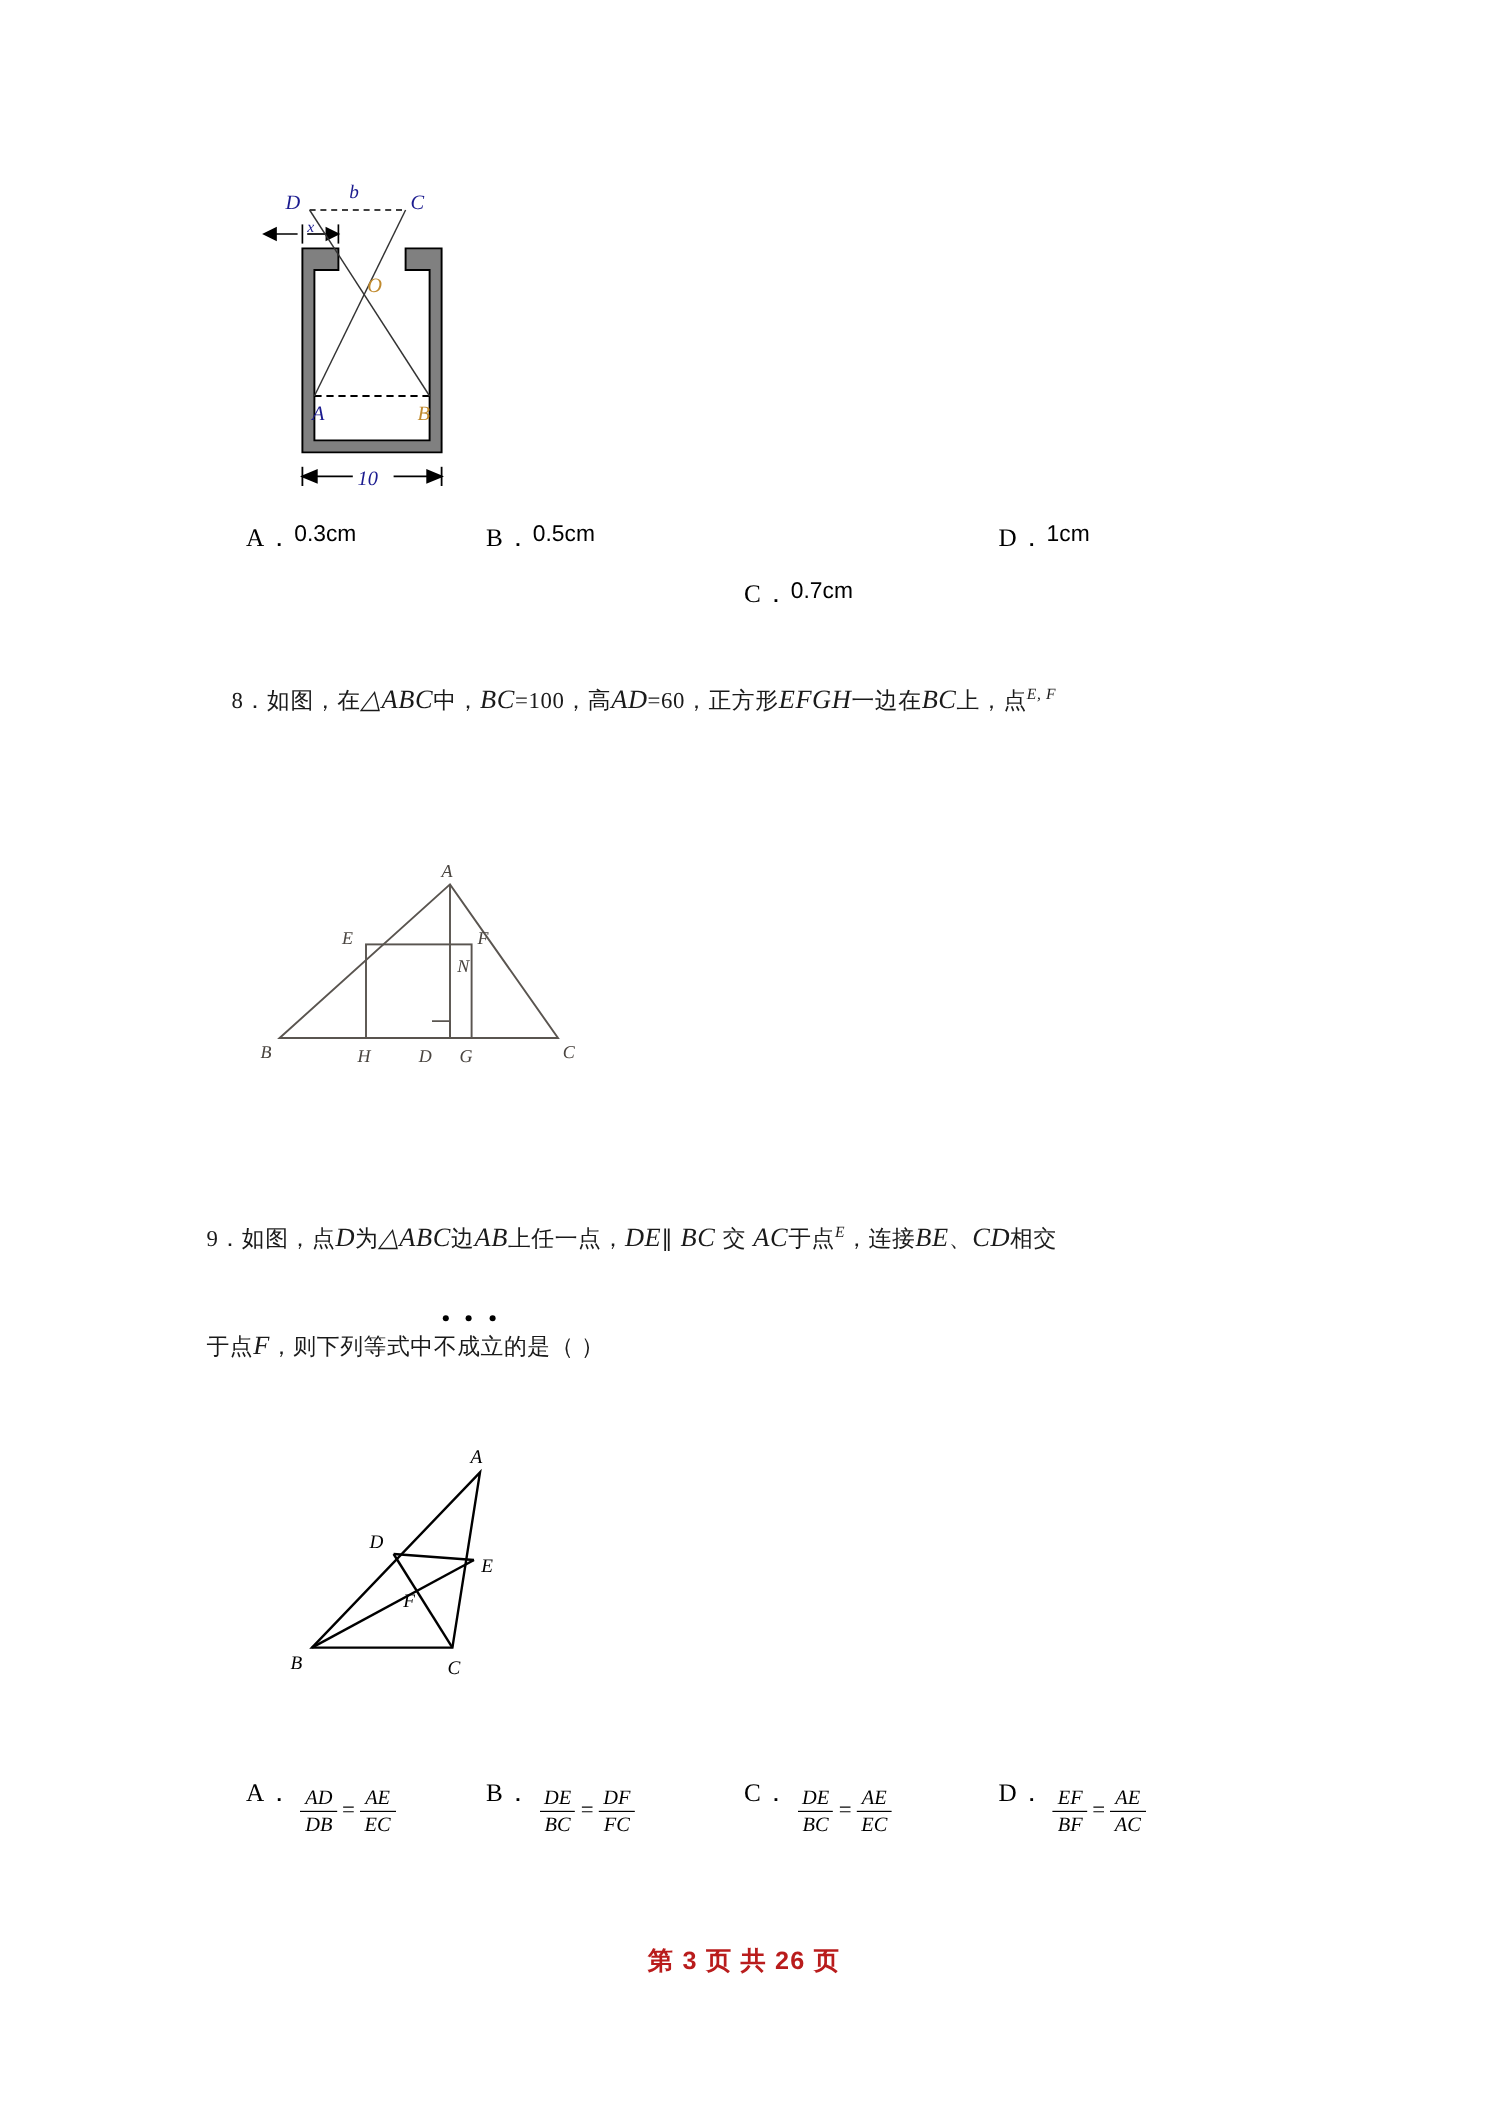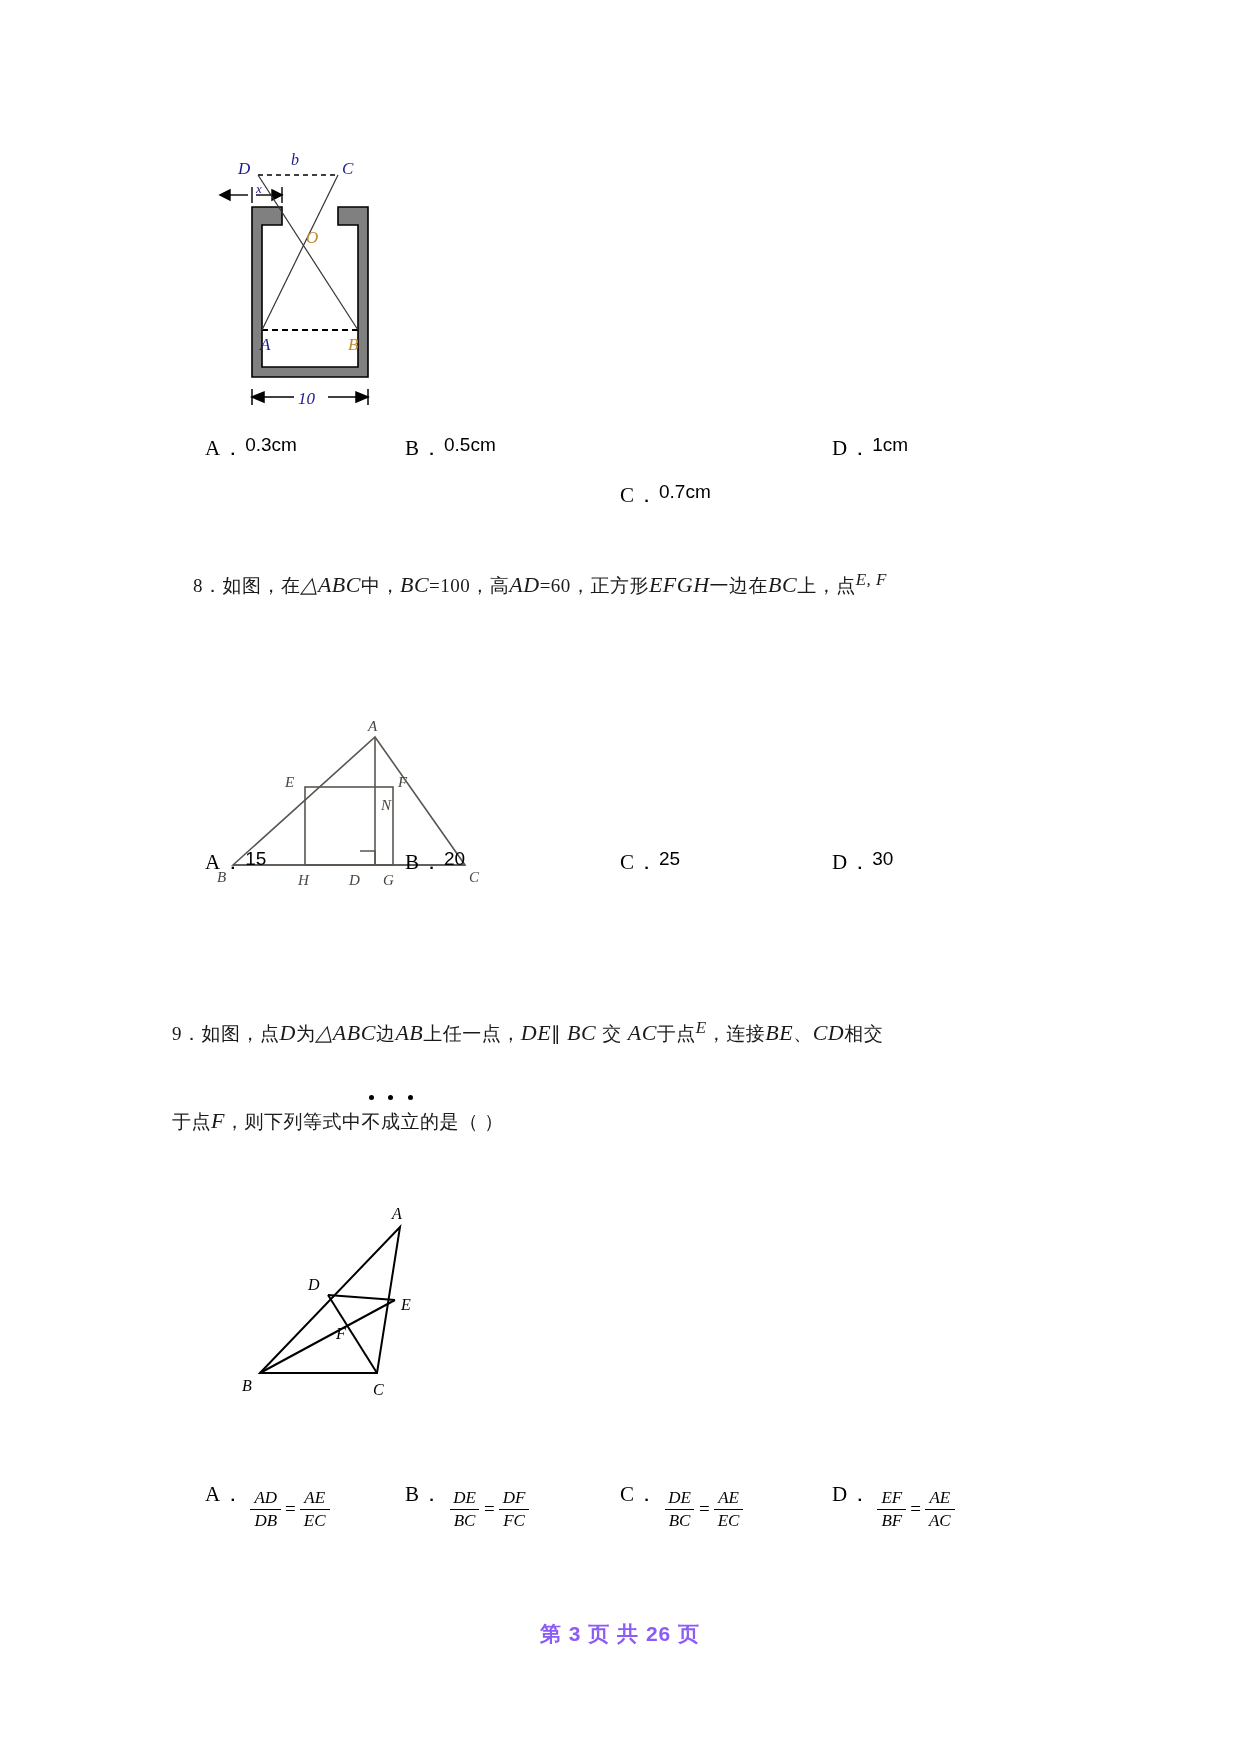--- a/index.html
+++ b/index.html
@@ -16,21 +16,21 @@
   
   .qtext {
     position:absolute;
     font-family:"Liberation Sans", sans-serif;
     font-size:19px;
     color:#1a1a1a;
     white-space:nowrap;
     letter-spacing:0.5px;
   }
   .mi { font-family:"Liberation Serif", serif; font-style:italic; font-size:22px; }
-  .mi.sm { font-size:17px; vertical-align:super; }
+  .mi.sm { font-size:13px; vertical-align:super; }
   .mn { font-family:"Liberation Serif", serif; font-size:19px; font-style:normal;}
   .sep { display:inline-block; width:6px; }
 
   
   .emph { position:relative; }
   .emph .dots {
     position:absolute; left:0; right:0; top:-16px;
     display:flex; justify-content:space-around;
   }
   .emph .dots i { display:block; width:5px; height:5px; background:#000; border-radius:50%; }
@@ -59,21 +59,21 @@
     font-family:"Liberation Serif", serif;
   }
   .frac .num { padding:0 4px 1px 4px; }
   .frac .den { padding:1px 4px 0 4px; border-top:1.4px solid #000; }
   .eqsign { font-size:19px; font-style:normal; }
 
   
   .footer {
     position:absolute; left:0; width:1240px; text-align:center;
     font-family:"Liberation Sans", sans-serif;
-    font-size:21px; font-weight:bold; color:#8b5cf6;
+    font-size:21px; font-weight:bold; color:#b91c1c;
     letter-spacing:1px;
   }
 
   
   .figure { position:absolute; }
   svg { display:block; }
   .lbl { font-family:"Liberation Serif", serif; font-style:italic; }
 </style>
 </head>
 <body>
@@ -163,34 +163,20 @@
       <text class="lbl" x="183" y="72" font-size="15" fill="#4a4540">F</text>
       <text class="lbl" x="166" y="95" font-size="15" fill="#4a4540">N</text>
       <text class="lbl" x="2" y="167" font-size="15" fill="#4a4540">B</text>
       <text class="lbl" x="83" y="170" font-size="15" fill="#4a4540">H</text>
       <text class="lbl" x="134" y="170" font-size="15" fill="#4a4540">D</text>
       <text class="lbl" x="168" y="170" font-size="15" fill="#4a4540">G</text>
       <text class="lbl" x="254" y="167" font-size="15" fill="#4a4540">C</text>
     </svg>
   </div>
 
-  <div class="opt-row" style="top:848px;">
-    <div class="opt" style="left:205px;">
-      <span class="lab">A</span><span class="dot">．</span><span class="val">15</span>
-    </div>
-    <div class="opt" style="left:405px;">
-      <span class="lab">B</span><span class="dot">．</span><span class="val">20</span>
-    </div>
-    <div class="opt" style="left:620px;">
-      <span class="lab">C</span><span class="dot">．</span><span class="val">25</span>
-    </div>
-    <div class="opt" style="left:832px;">
-      <span class="lab">D</span><span class="dot">．</span><span class="val">30</span>
-    </div>
-  </div>
 
   <div class="qtext" style="left:172px; top:1018px;">
     <span class="mn">9</span><span class="mn">．</span><span>如图，点</span><span class="mi">D</span><span>为</span><span class="mi">△ABC</span><span>边</span><span class="mi">AB</span><span>上任一点，</span><span class="mi">DE</span><span class="mn">∥</span><span class="sep"></span><span class="mi">BC</span><span class="sep"></span><span>交</span><span class="sep"></span><span class="mi">AC</span><span>于点</span><span class="mi sm">E</span><span>，连接</span><span class="mi">BE</span><span>、</span><span class="mi">CD</span><span>相交</span>
   </div>
 
   <div class="qtext" style="left:172px; top:1108px;">
     <span>于点</span><span class="mi">F</span><span>，则下列等式中</span><span class="emph"><span class="dots">
           <i></i>
           <i></i>
           <i></i>

